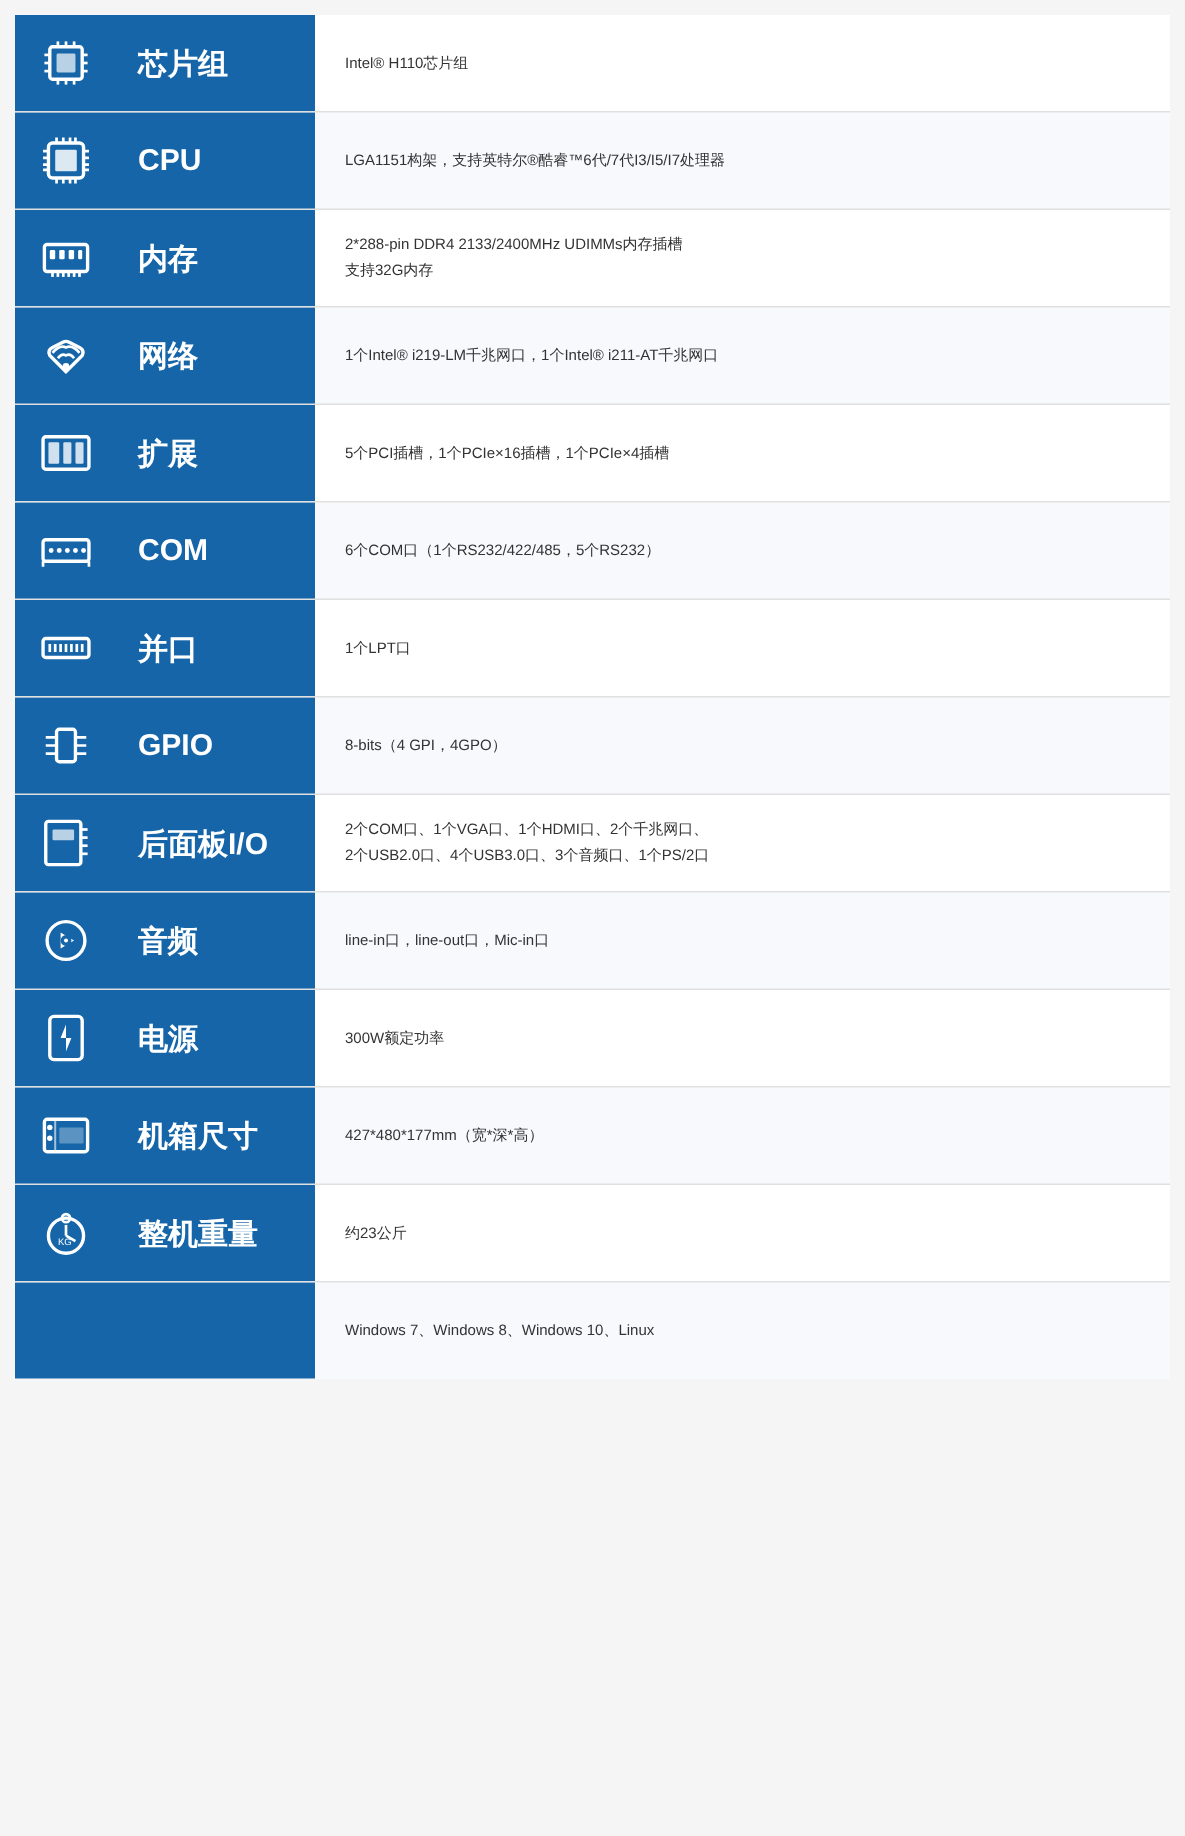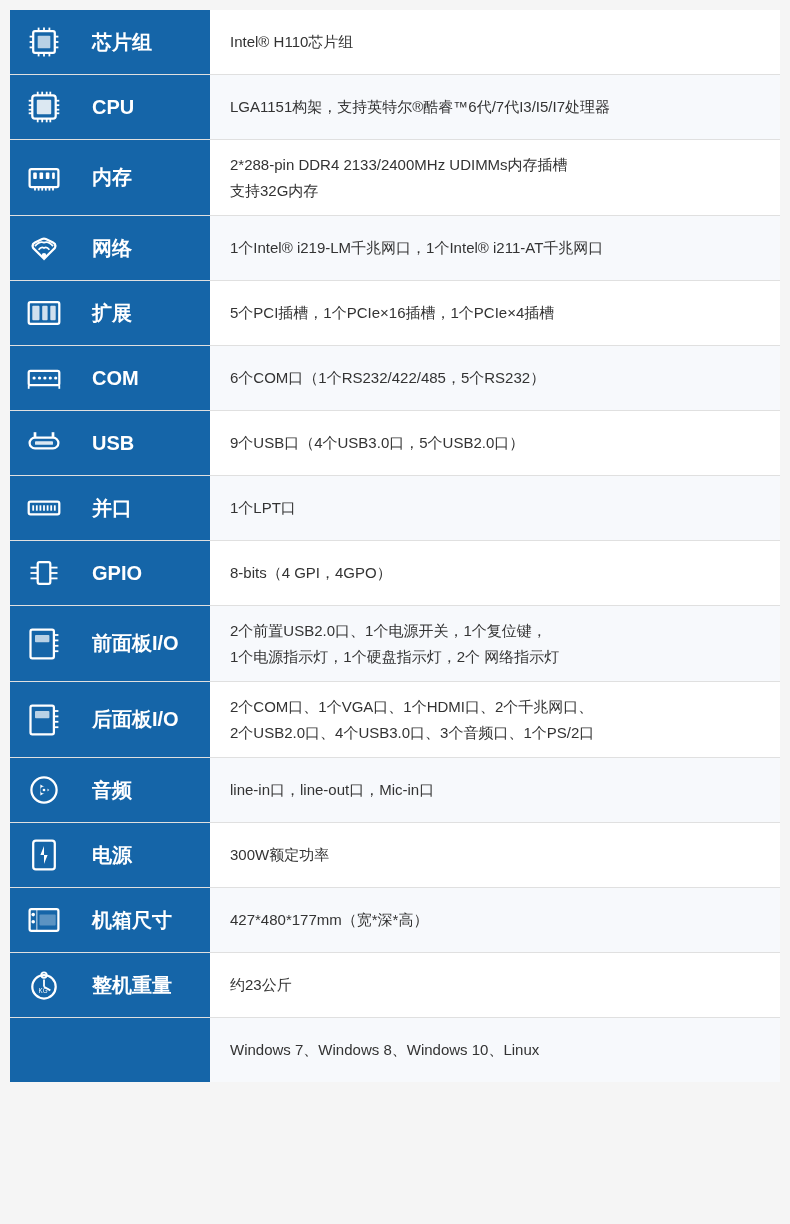--- a/index.html
+++ b/index.html
@@ -49,21 +49,21 @@
       fill: #fff;
     }
     .label-text {
       font-size: 20px;
       font-weight: bold;
       color: #fff;
       white-space: nowrap;
     }
     .value-cell {
       padding: 12px 20px;
-      font-size: 15px;
+      font-size: 10px;
       color: #333;
       line-height: 1.7;
       vertical-align: middle;
     }
     
     .spec-table tr:nth-child(even) .value-cell {
       background: #f7f9fc;
     }
     .spec-table tr:nth-child(odd) .value-cell {
       background: #fff;
@@ -210,36 +210,20 @@
             <span class="label-text">COM</span>
           </div>
         </td>
         <td class="value-cell">6个COM口（1个RS232/422/485，5个RS232）</td>
       </tr>
       <tr>
         <td class="label-cell">
           <div class="label-inner">
             <div class="icon-box">
               <svg viewBox="0 0 40 40" xmlns="http://www.w3.org/2000/svg">
-      <rect x="4" y="14" width="32" height="12" rx="6" fill="none" stroke="white" stroke-width="2.5"></rect>
-      <rect x="10" y="18" width="20" height="4" rx="1" fill="white" opacity="0.85"></rect>
-      <line x1="10" y1="8" x2="10" y2="14" stroke="white" stroke-width="3"></line>
-      <line x1="30" y1="8" x2="30" y2="14" stroke="white" stroke-width="3"></line>
-    </svg>
-            </div>
-            <span class="label-text">USB</span>
-          </div>
-        </td>
-        <td class="value-cell">9个USB口（4个USB3.0口，5个USB2.0口）</td>
-      </tr>
-      <tr>
-        <td class="label-cell">
-          <div class="label-inner">
-            <div class="icon-box">
-              <svg viewBox="0 0 40 40" xmlns="http://www.w3.org/2000/svg">
       <rect x="3" y="13" width="34" height="14" rx="2" fill="none" stroke="white" stroke-width="2.5"></rect>
       <line x1="8" y1="17" x2="8" y2="23" stroke="white" stroke-width="2"></line>
       <line x1="12" y1="17" x2="12" y2="23" stroke="white" stroke-width="2"></line>
       <line x1="16" y1="17" x2="16" y2="23" stroke="white" stroke-width="2"></line>
       <line x1="20" y1="17" x2="20" y2="23" stroke="white" stroke-width="2"></line>
       <line x1="24" y1="17" x2="24" y2="23" stroke="white" stroke-width="2"></line>
       <line x1="28" y1="17" x2="28" y2="23" stroke="white" stroke-width="2"></line>
       <line x1="32" y1="17" x2="32" y2="23" stroke="white" stroke-width="2"></line>
     </svg>
             </div>
@@ -273,38 +257,20 @@
             <div class="icon-box">
               <svg viewBox="0 0 40 40" xmlns="http://www.w3.org/2000/svg">
       <rect x="5" y="4" width="26" height="32" rx="2" fill="none" stroke="white" stroke-width="2.5"></rect>
       <line x1="31" y1="10" x2="36" y2="10" stroke="white" stroke-width="2"></line>
       <line x1="31" y1="16" x2="36" y2="16" stroke="white" stroke-width="2"></line>
       <line x1="31" y1="22" x2="36" y2="22" stroke="white" stroke-width="2"></line>
       <line x1="31" y1="28" x2="36" y2="28" stroke="white" stroke-width="2"></line>
       <rect x="10" y="10" width="16" height="8" rx="1" fill="white" opacity="0.7"></rect>
     </svg>
             </div>
-            <span class="label-text">前面板I/O</span>
-          </div>
-        </td>
-        <td class="value-cell">2个前置USB2.0口、1个电源开关，1个复位键，<br>1个电源指示灯，1个硬盘指示灯，2个 网络指示灯</td>
-      </tr>
-      <tr>
-        <td class="label-cell">
-          <div class="label-inner">
-            <div class="icon-box">
-              <svg viewBox="0 0 40 40" xmlns="http://www.w3.org/2000/svg">
-      <rect x="5" y="4" width="26" height="32" rx="2" fill="none" stroke="white" stroke-width="2.5"></rect>
-      <line x1="31" y1="10" x2="36" y2="10" stroke="white" stroke-width="2"></line>
-      <line x1="31" y1="16" x2="36" y2="16" stroke="white" stroke-width="2"></line>
-      <line x1="31" y1="22" x2="36" y2="22" stroke="white" stroke-width="2"></line>
-      <line x1="31" y1="28" x2="36" y2="28" stroke="white" stroke-width="2"></line>
-      <rect x="10" y="10" width="16" height="8" rx="1" fill="white" opacity="0.7"></rect>
-    </svg>
-            </div>
             <span class="label-text">后面板I/O</span>
           </div>
         </td>
         <td class="value-cell">2个COM口、1个VGA口、1个HDMI口、2个千兆网口、<br>2个USB2.0口、4个USB3.0口、3个音频口、1个PS/2口</td>
       </tr>
       <tr>
         <td class="label-cell">
           <div class="label-inner">
             <div class="icon-box">
               <svg viewBox="0 0 40 40" xmlns="http://www.w3.org/2000/svg">

